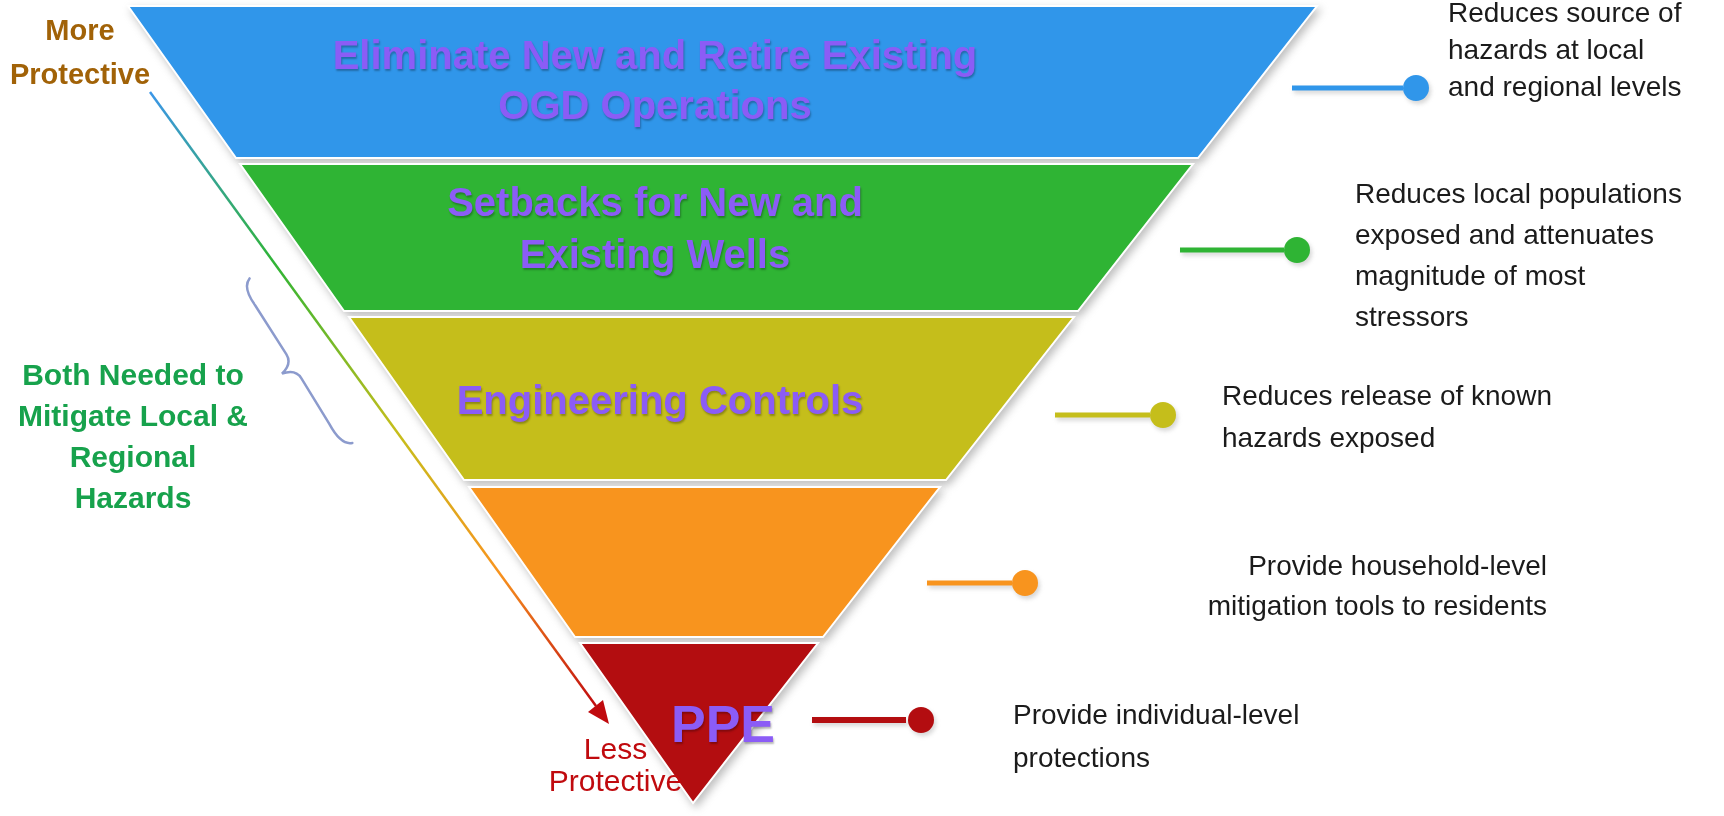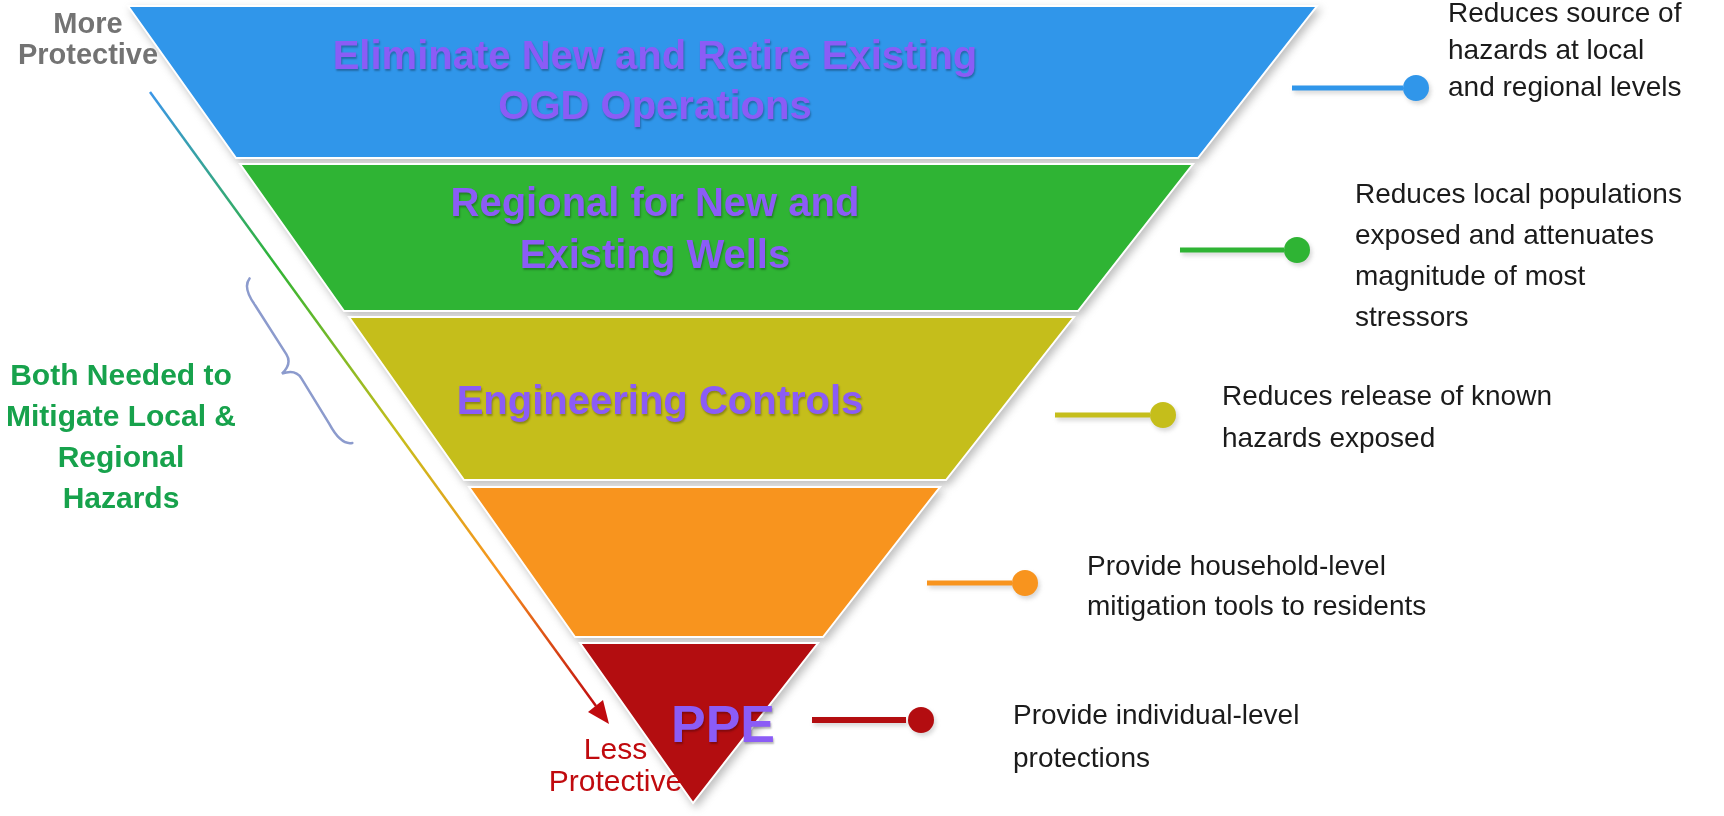--- a/index.html
+++ b/index.html
@@ -11,28 +11,28 @@
               text-shadow:1px 2px 2px rgba(0,0,0,0.28);}
   .band1{left:255px;top:30px;width:800px;font-size:40px;line-height:50px;}
   .band2{left:255px;top:176px;width:800px;font-size:40px;line-height:52px;}
   .band3{left:260px;top:377px;width:800px;font-size:40px;line-height:46px;}
   .band4{left:255px;top:504px;width:800px;font-size:40px;line-height:62px;}
   .band5{left:623px;top:699px;width:200px;font-size:52px;line-height:50px;}
   .ann{color:#1b1b1b;font-size:28px;text-align:left;}
   .ann1{left:1448px;top:-6px;width:276px;line-height:37px;}
   .ann2{left:1355px;top:173px;width:372px;line-height:41px;}
   .ann3{left:1222px;top:375px;width:460px;line-height:42px;}
-  .ann4{left:1087px;top:546px;width:460px;line-height:40px;}
+  .ann4{left:1087px;top:546px;width:460px;line-height:40px;text-align:right;}
   .ann5{left:1013px;top:693px;width:380px;line-height:43px;}
-  .more-prot{left:8px;top:8px;width:160px;font-size:29px;line-height:31px;
-             font-weight:700;color:#737373;text-align:center;}
+  .more-prot{left:0px;top:8px;width:160px;font-size:29px;line-height:44px;
+             font-weight:700;color:#a16207;text-align:center;}
   .less-prot{left:518px;top:733px;width:195px;font-size:30px;line-height:32px;
              font-weight:400;color:#c00a0e;text-align:center;}
   .side-note{left:0px;top:354px;width:242px;font-size:30px;line-height:41px;
-             font-weight:700;color:#17a24c;text-align:center;}
+             font-weight:700;color:#17a24c;text-align:center;padding-left:12px;}
   .band-poly{stroke:#ffffff;stroke-width:2;
              filter:drop-shadow(3px 4px 4px rgba(110,110,110,0.45));}
   .conn{filter:drop-shadow(2px 3px 2px rgba(140,140,140,0.35));}
 </style>
 </head>
 <body>
 
 <div class="stage">
 
   <svg width="1724" height="816" viewBox="0 0 1724 816">
@@ -72,21 +72,21 @@
     <line x1="150" y1="92" x2="596" y2="706" stroke="url(#protGrad)" stroke-width="2.5"></line>
     <polygon points="609,724 588,712 603,700" fill="#c00a0e"></polygon>
 
     <g transform="translate(240,282) rotate(-32)">
       <path d="M 10 2 Q -1 6 0.5 28 L 1 86 Q 1 97 -13 100 Q 1 103 1 114 L 0.5 168 Q -1 192 10 196" fill="none" stroke-width="2.5" stroke-linecap="round" stroke="#8c9bcd"></path>
     </g>
   </svg>
 
   <div class="txt band-label band1">Eliminate New and Retire Existing
 OGD Operations</div>
-  <div class="txt band-label band2">Regional for New and
+  <div class="txt band-label band2">Setbacks for New and
 Existing Wells</div>
   <div class="txt band-label band3">Engineering Controls</div>
   <div class="txt band-label band5">PPE</div>
 
   <div class="txt ann ann1">Reduces source of
 hazards at local
 and regional levels</div>
   <div class="txt ann ann2">Reduces local populations
 exposed and attenuates
 magnitude of most

